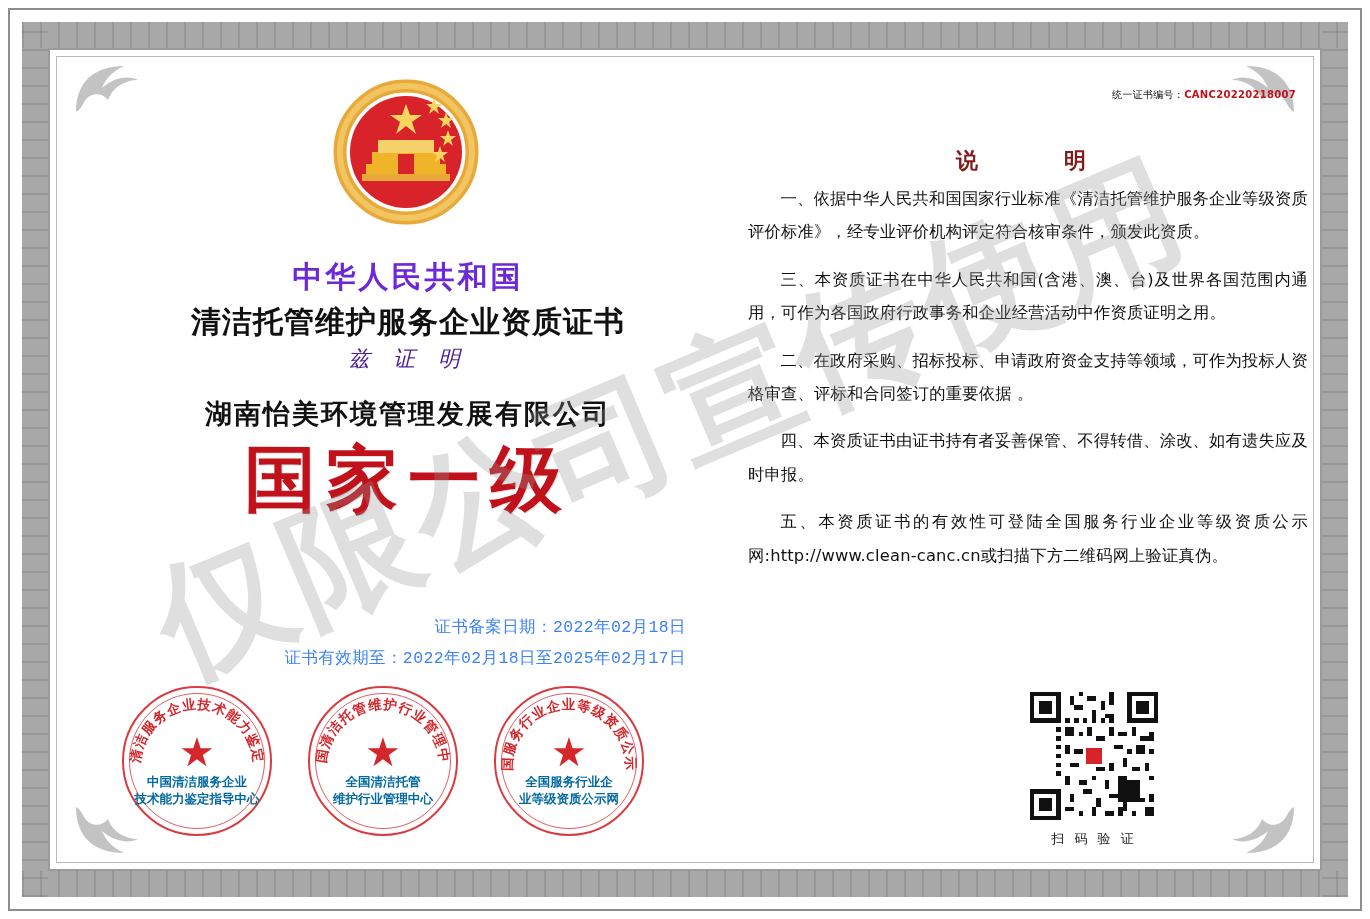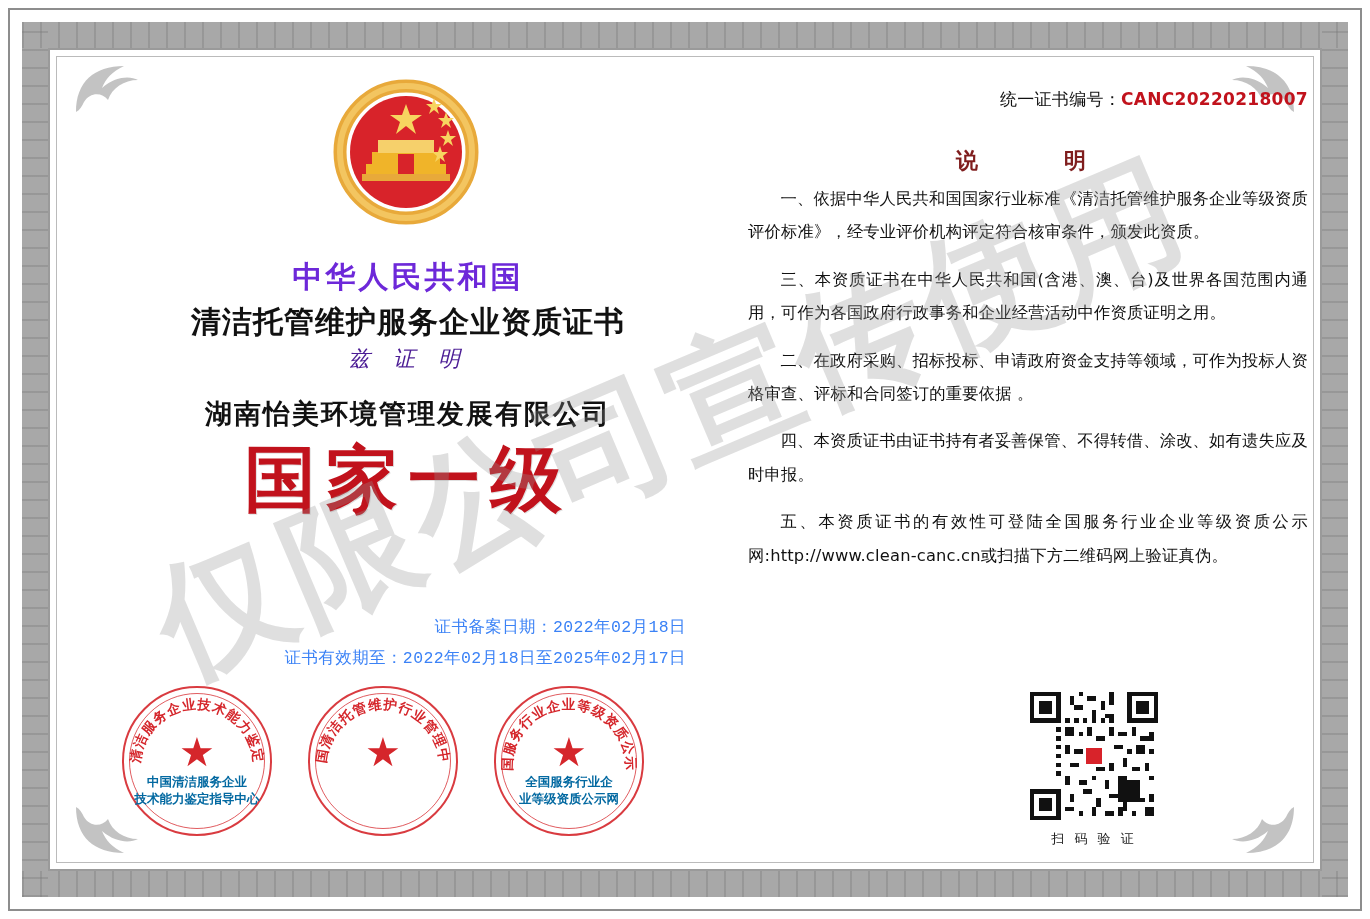--- a/index.html
+++ b/index.html
@@ -105,21 +105,21 @@
   }
   .seal .arc text{fill:#d5262b;font-size:13.5px;font-weight:bold;letter-spacing:1px;}
   .seal .btm{
     position:absolute;left:0;right:0;top:88px;text-align:center;
     color:#0369a1;font-size:12.5px;line-height:1.35;font-weight:bold;
   }
 
   
   .right-col{position:absolute;left:690px;top:0;width:560px;}
   .certno{
-    position:absolute;right:0;top:30px;font-size:17px;color:#111;letter-spacing:.3px;
+    position:absolute;right:12px;top:30px;font-size:10px;color:#111;letter-spacing:.3px;
     white-space:nowrap;
   }
   .certno .num{color:#c1121c;font-weight:bold;}
   .shuoming{
     position:absolute;left:0;right:0;top:88px;text-align:center;
     font-size:22px;font-weight:bold;color:#7f1d1d;letter-spacing:14px;
   }
   .clauses{position:absolute;left:0;top:124px;width:560px;}
   .clauses p{
     margin:0 0 14px 0;
@@ -227,20 +227,24 @@
       <div class="seal" style="left:190px;top:0;">
         <div class="ring"></div>
         <div class="ring2"></div>
         <svg class="arc" viewBox="0 0 150 150">
           <defs>
               <path id="arc2" d="M 18 80 A 57 57 0 0 1 132 80"></path>
             </defs>
           <text><textPath href="#arc2" startOffset="50%" text-anchor="middle">全国清洁托管维护行业管理中心</textPath></text>
         </svg>
         <div class="star">★</div>
+        <div class="btm">
+          <div>全国清洁托管</div>
+          <div>维护行业管理中心</div>
+        </div>
       </div>
 
       <div class="seal" style="left:376px;top:0;">
         <div class="ring"></div>
         <div class="ring2"></div>
         <svg class="arc" viewBox="0 0 150 150">
           <defs>
               <path id="arc3" d="M 18 80 A 57 57 0 0 1 132 80"></path>
             </defs>
           <text><textPath href="#arc3" startOffset="50%" text-anchor="middle">全国服务行业企业等级资质公示网</textPath></text>

